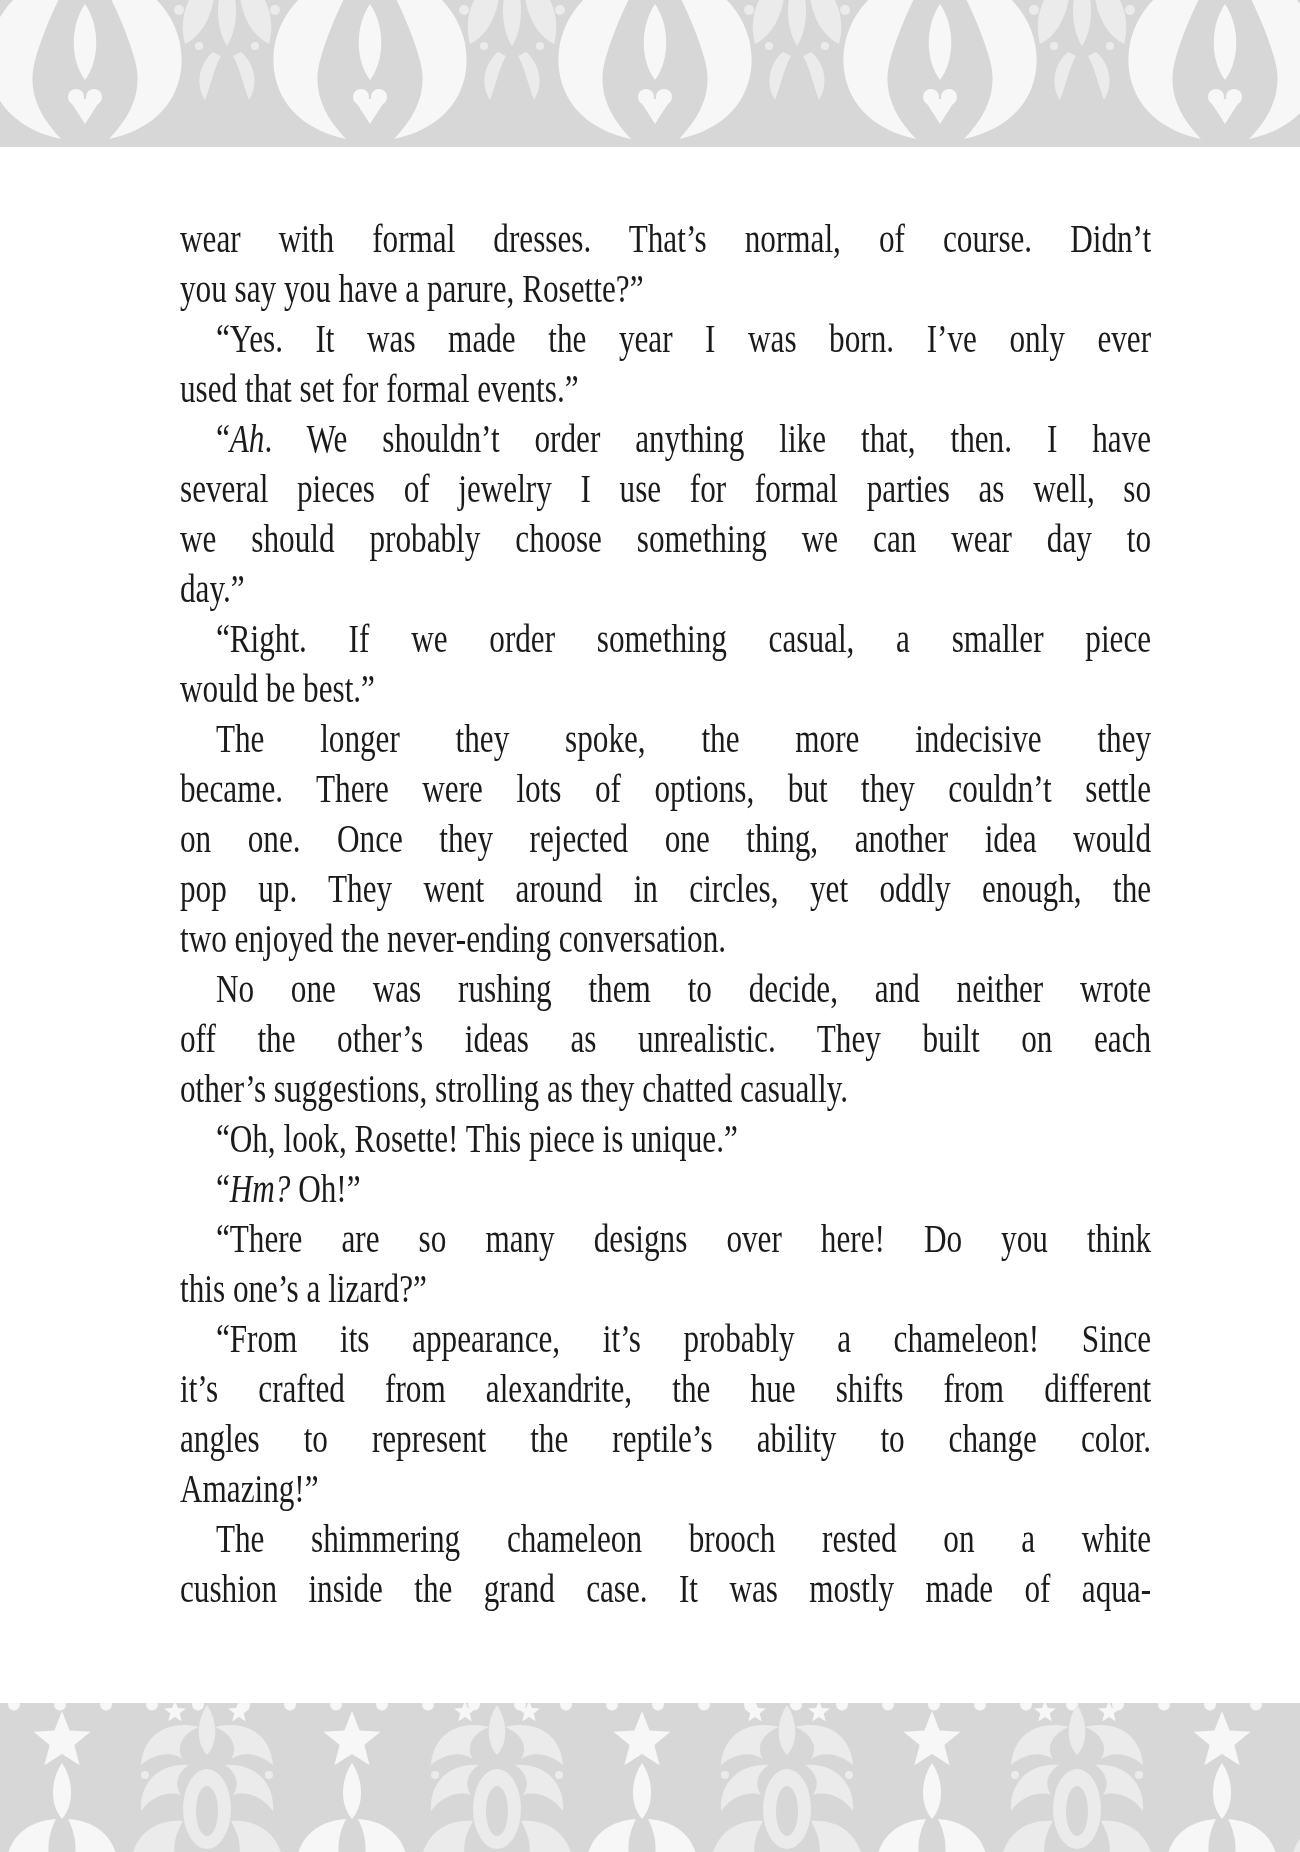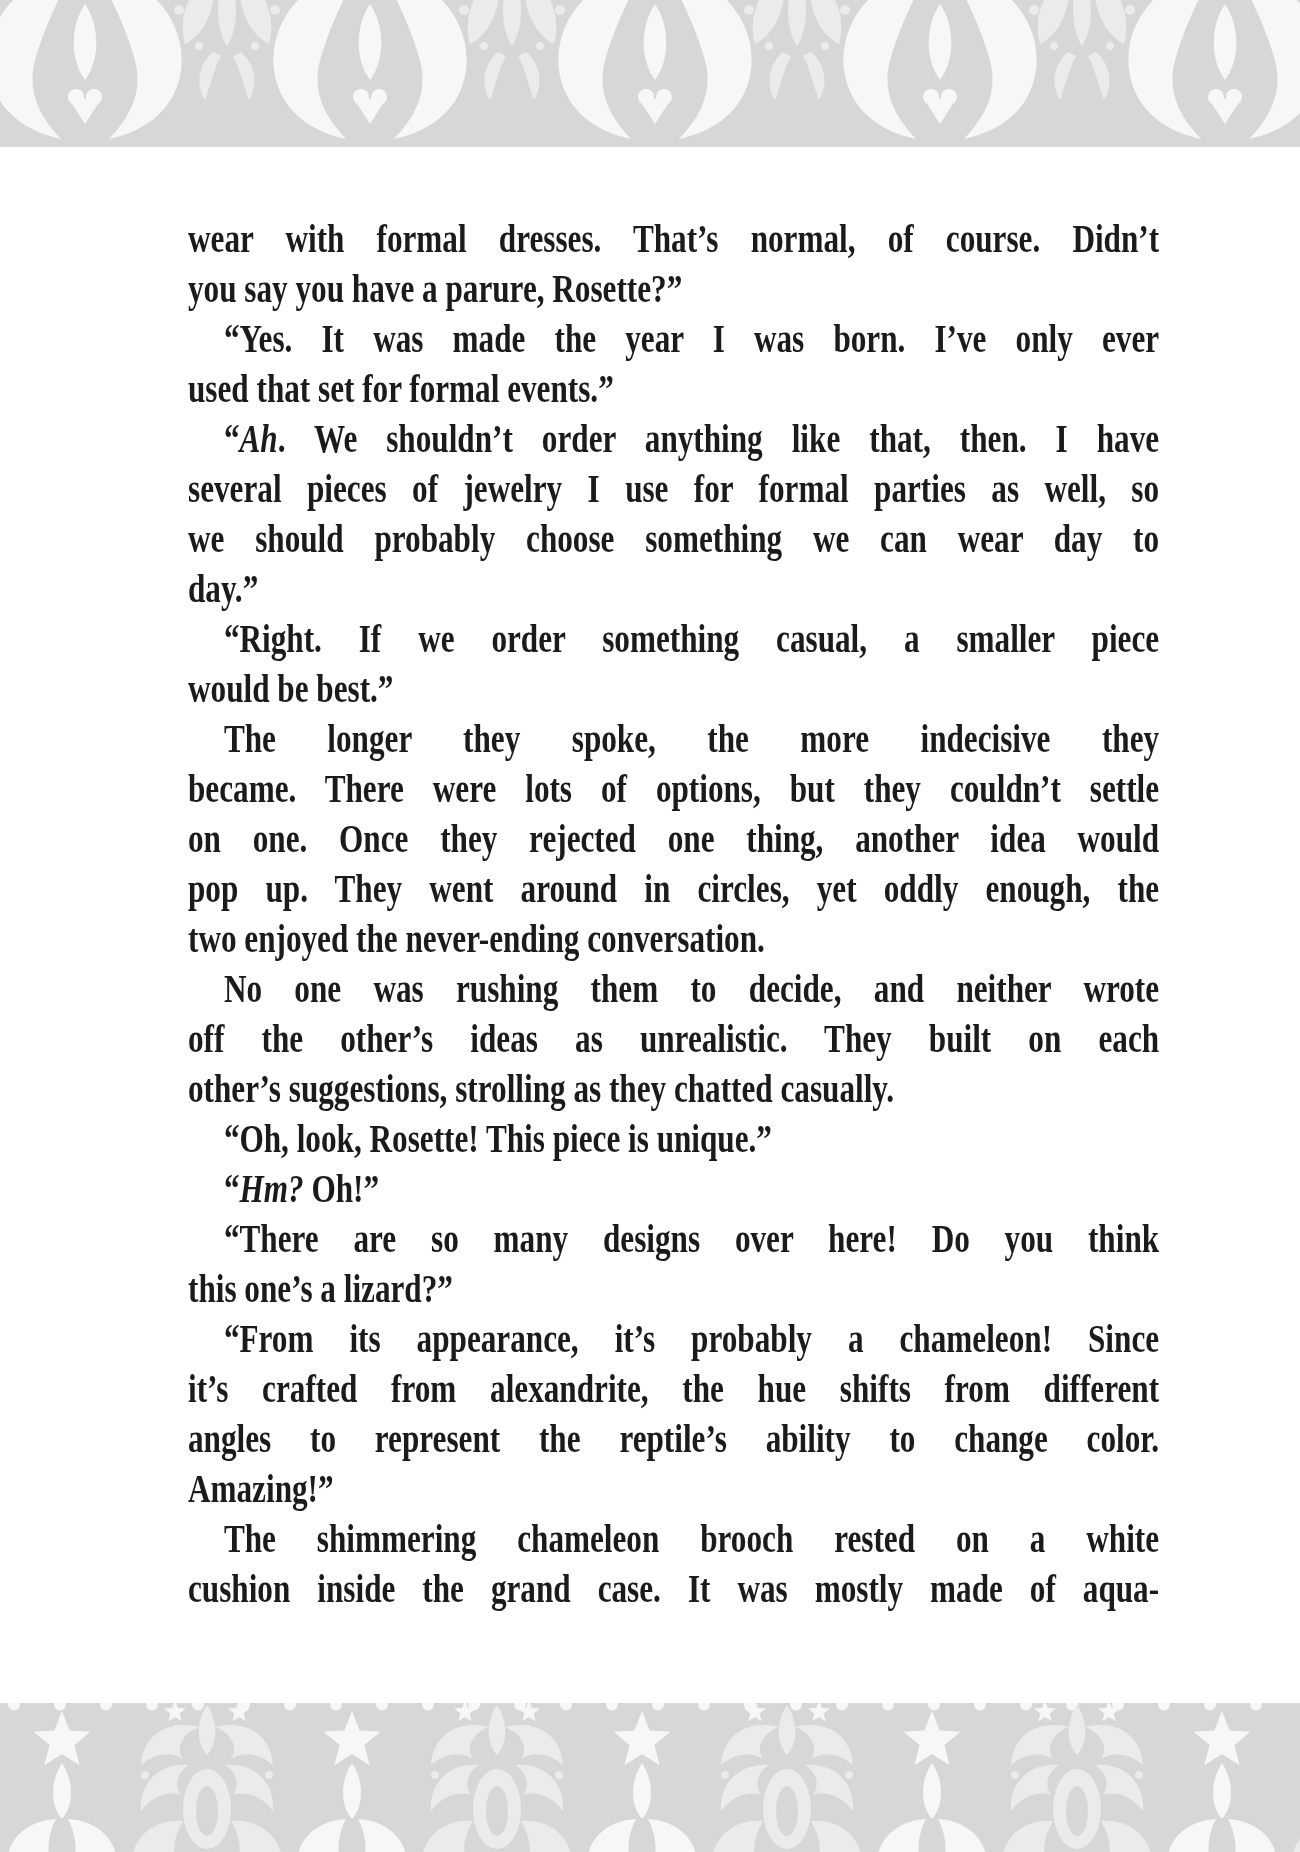--- a/index.html
+++ b/index.html
@@ -15,21 +15,21 @@
     background:var(--page-bg);
     font-family:"Liberation Serif","DejaVu Serif",serif;
   }
   .band{position:absolute;left:0;display:block;}
   .band-top{top:0;}
   .band-bottom{top:1703px;}
   .bandbg{fill:var(--band-bg);}
   .orn{fill:var(--orn);}
   .orn2{fill:var(--orn2);}
   .text-wrap{
-    position:absolute;left:188px;top:214px;width:971px;font-weight:bold;
+    position:absolute;left:180px;top:214px;width:971px;
   }
   .text-inner{
     width:1245px;
     transform:scaleX(0.78);
     transform-origin:0 0;
     font-size:40px;line-height:50px;color:var(--ink);
   }
   .para{margin:0;padding:0;}
   .line{
     text-align:justify;

